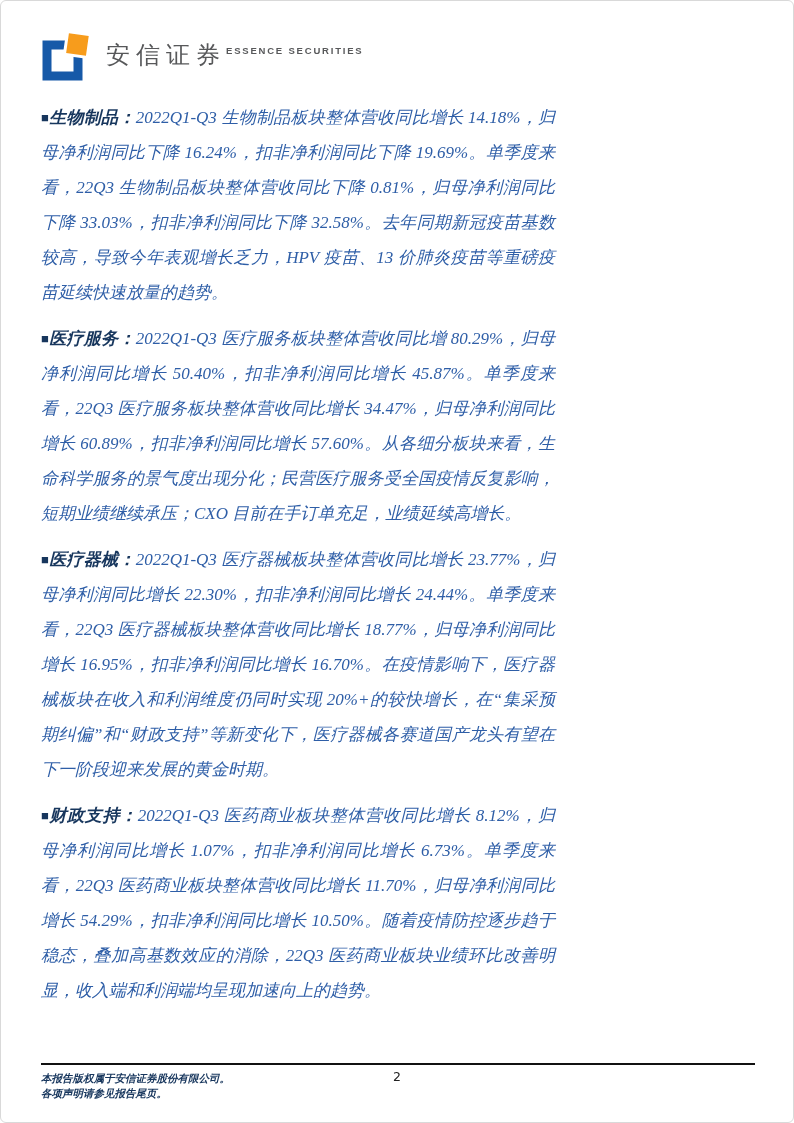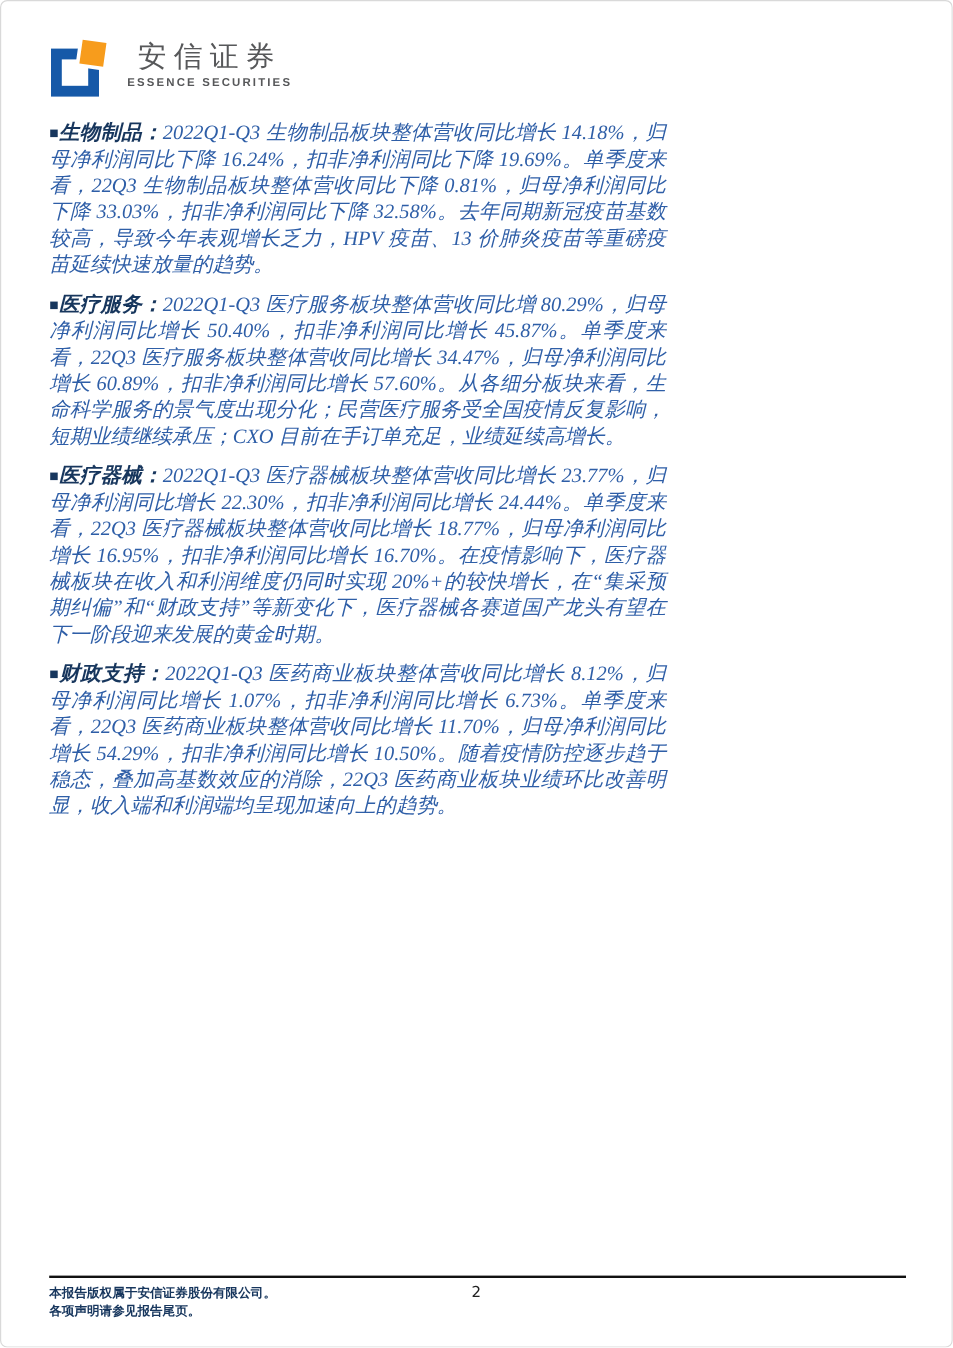--- a/index.html
+++ b/index.html
@@ -18,21 +18,21 @@
   
   .brand {
     position: absolute;
     left: 40px;
     top: 28px;
     display: flex;
     align-items: center;
     gap: 11px;
   }
   .brand-mark { width: 54px; height: 52px; flex: 0 0 auto; }
-  .brand-text { display: flex; flex-direction: column; justify-content: center; align-items: center; }
+  .brand-text { display: flex; flex-direction: row; justify-content: center; }
   .brand-cn {
     font-size: 24px;
     color: #57585a;
     letter-spacing: 6px;
     font-weight: 500;
     line-height: 26px;
     font-family: "Liberation Sans", sans-serif;
   }
   .brand-en {
     font-size: 9.5px;
@@ -47,21 +47,21 @@
     position: absolute;
     left: 40px;
     top: 99px;
     width: 514px;
   }
   .para {
     margin: 0 0 11px 0;
     font-family: "Liberation Serif", "DejaVu Serif", serif;
     font-style: italic;
     font-size: 17px;
-    line-height: 22px;
+    line-height: 35px;
     text-align: justify;
     color: #2e5ea7;
   }
   .para .lbl {
     font-weight: bold;
     color: #17365d;
   }
   .para .blt {
     font-weight: bold;
     color: #17365d;
@@ -76,20 +76,21 @@
     left: 40px;
     width: 714px;
     top: 1062px;
     border-top: 2px solid #111111;
   }
   .footer-left {
     position: absolute;
     left: 40px;
     top: 1070px;
     font-family: "Liberation Serif", "DejaVu Serif", serif;
+    font-style: italic;
     font-weight: bold;
     font-size: 10.5px;
     line-height: 15px;
     color: #17365d;
   }
   .footer-page {
     position: absolute;
     left: 0;
     width: 100%;
     top: 1068px;

